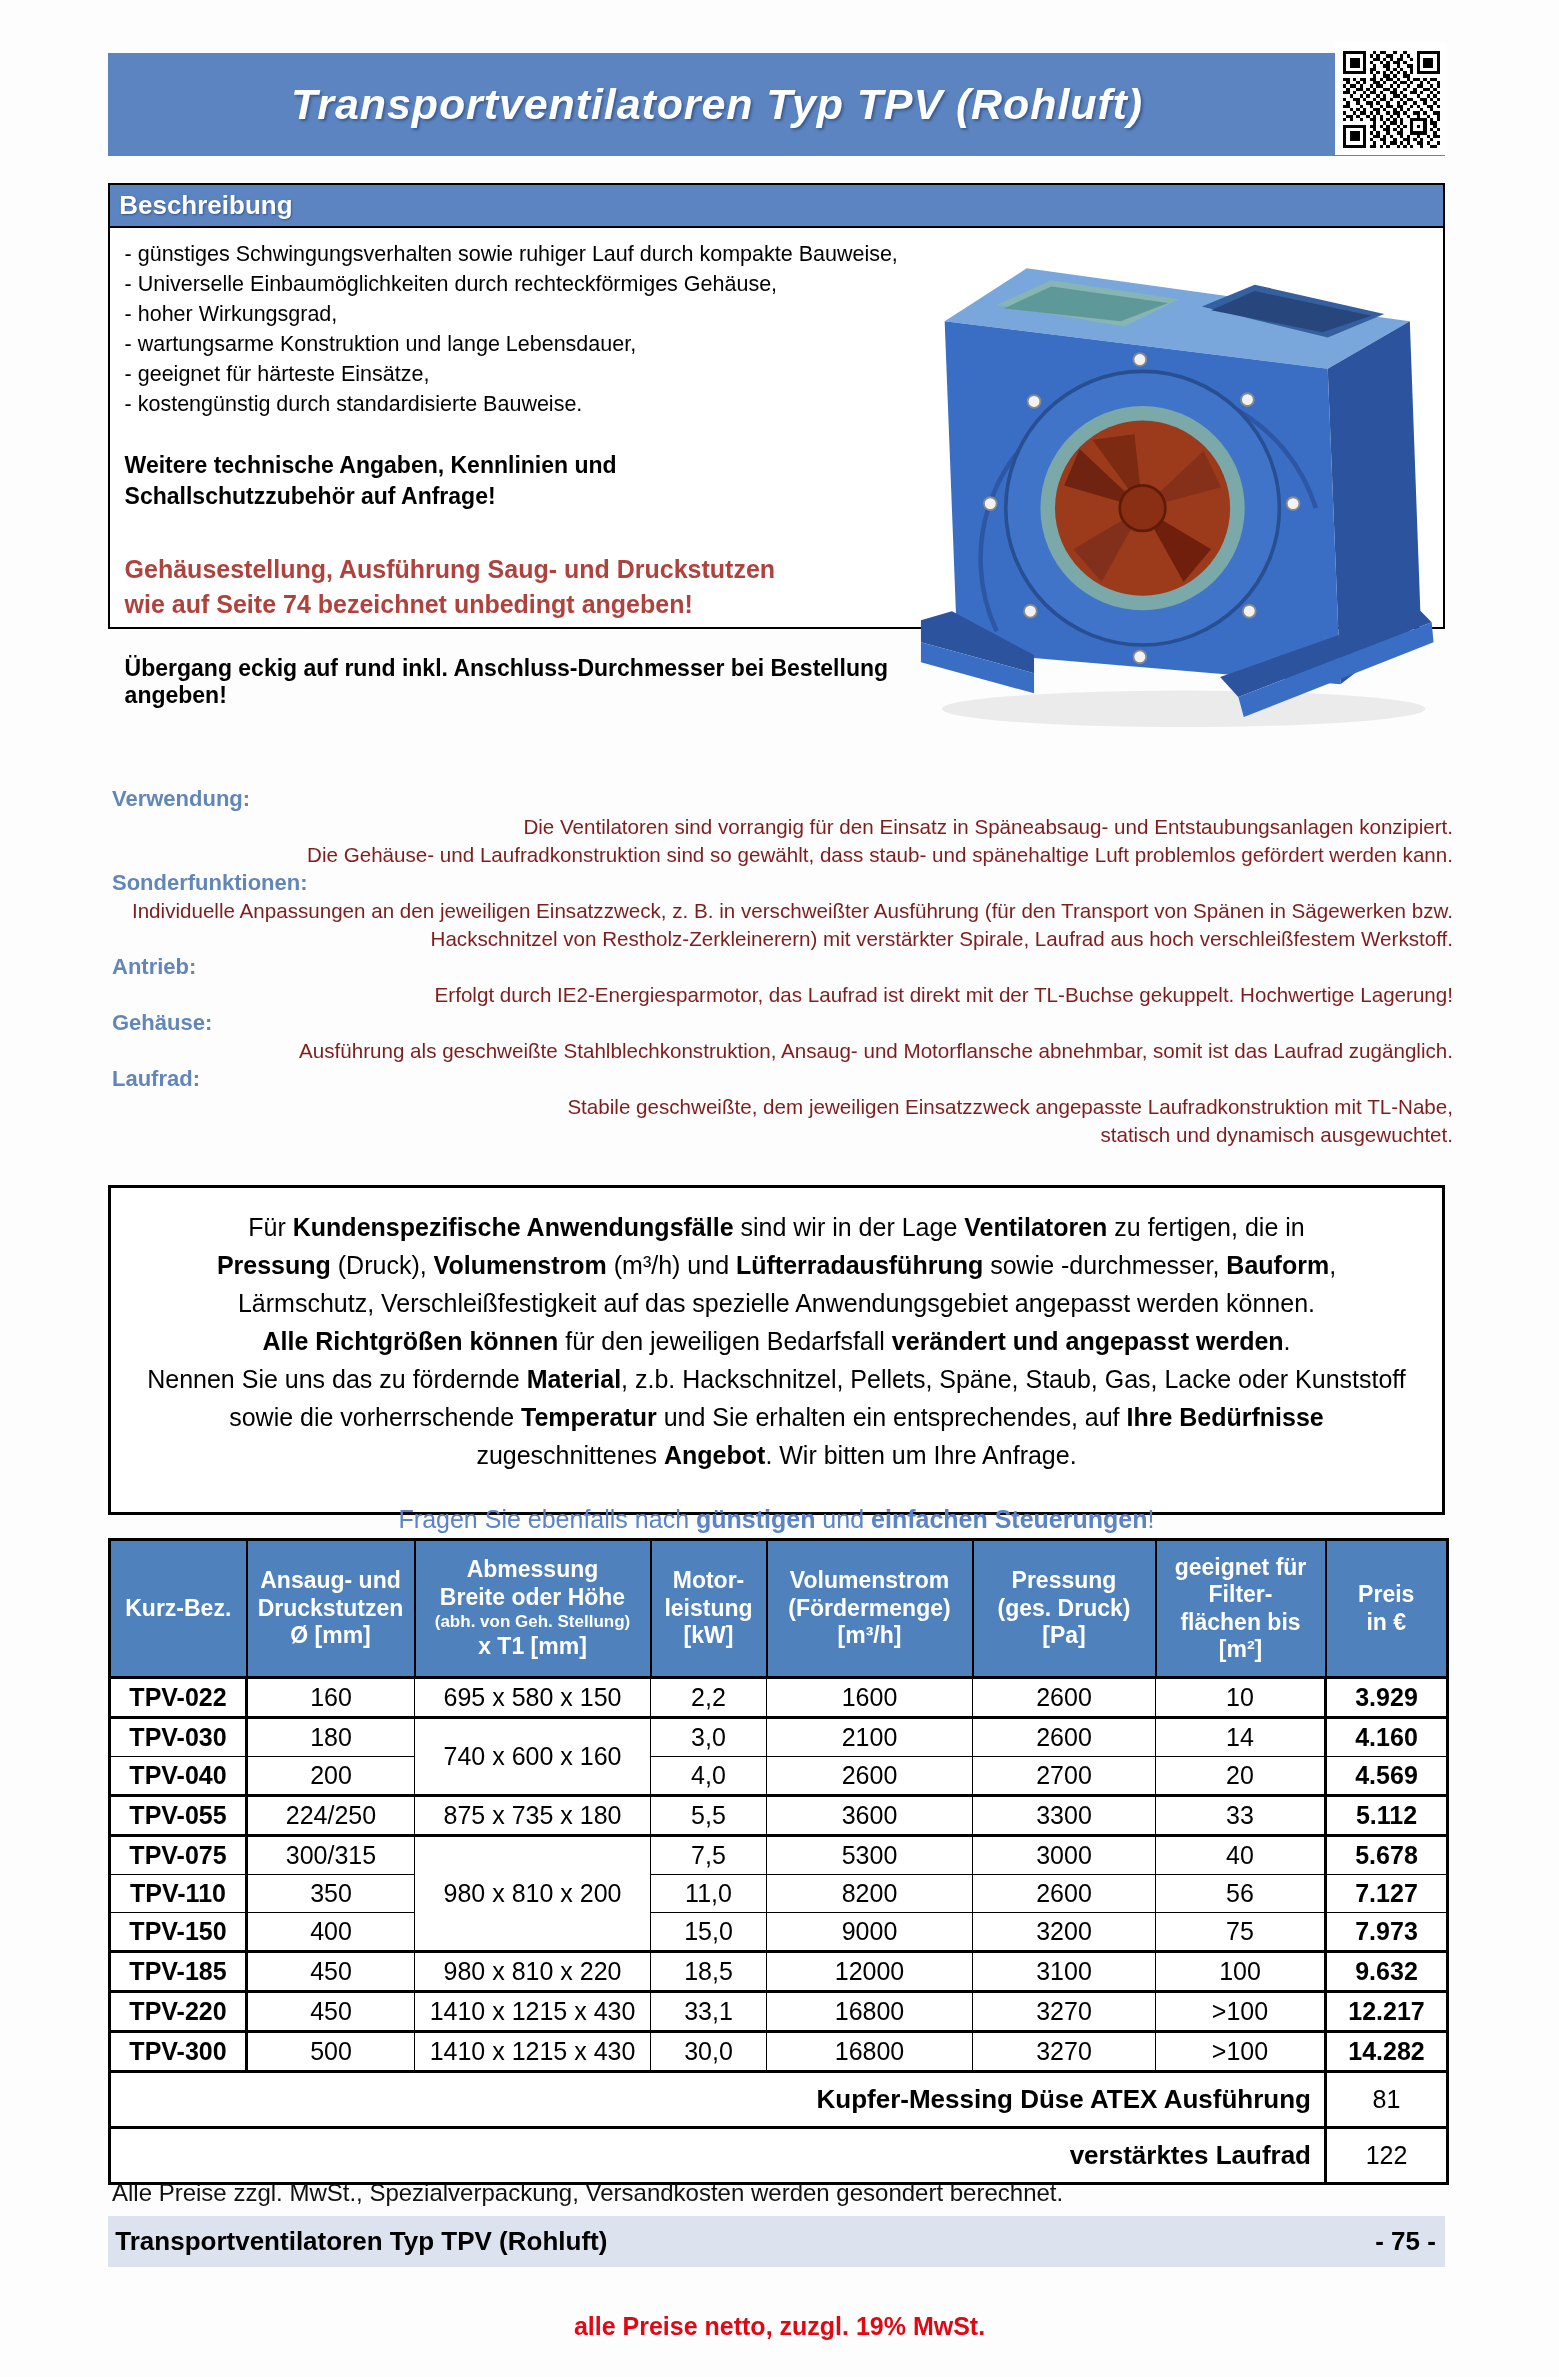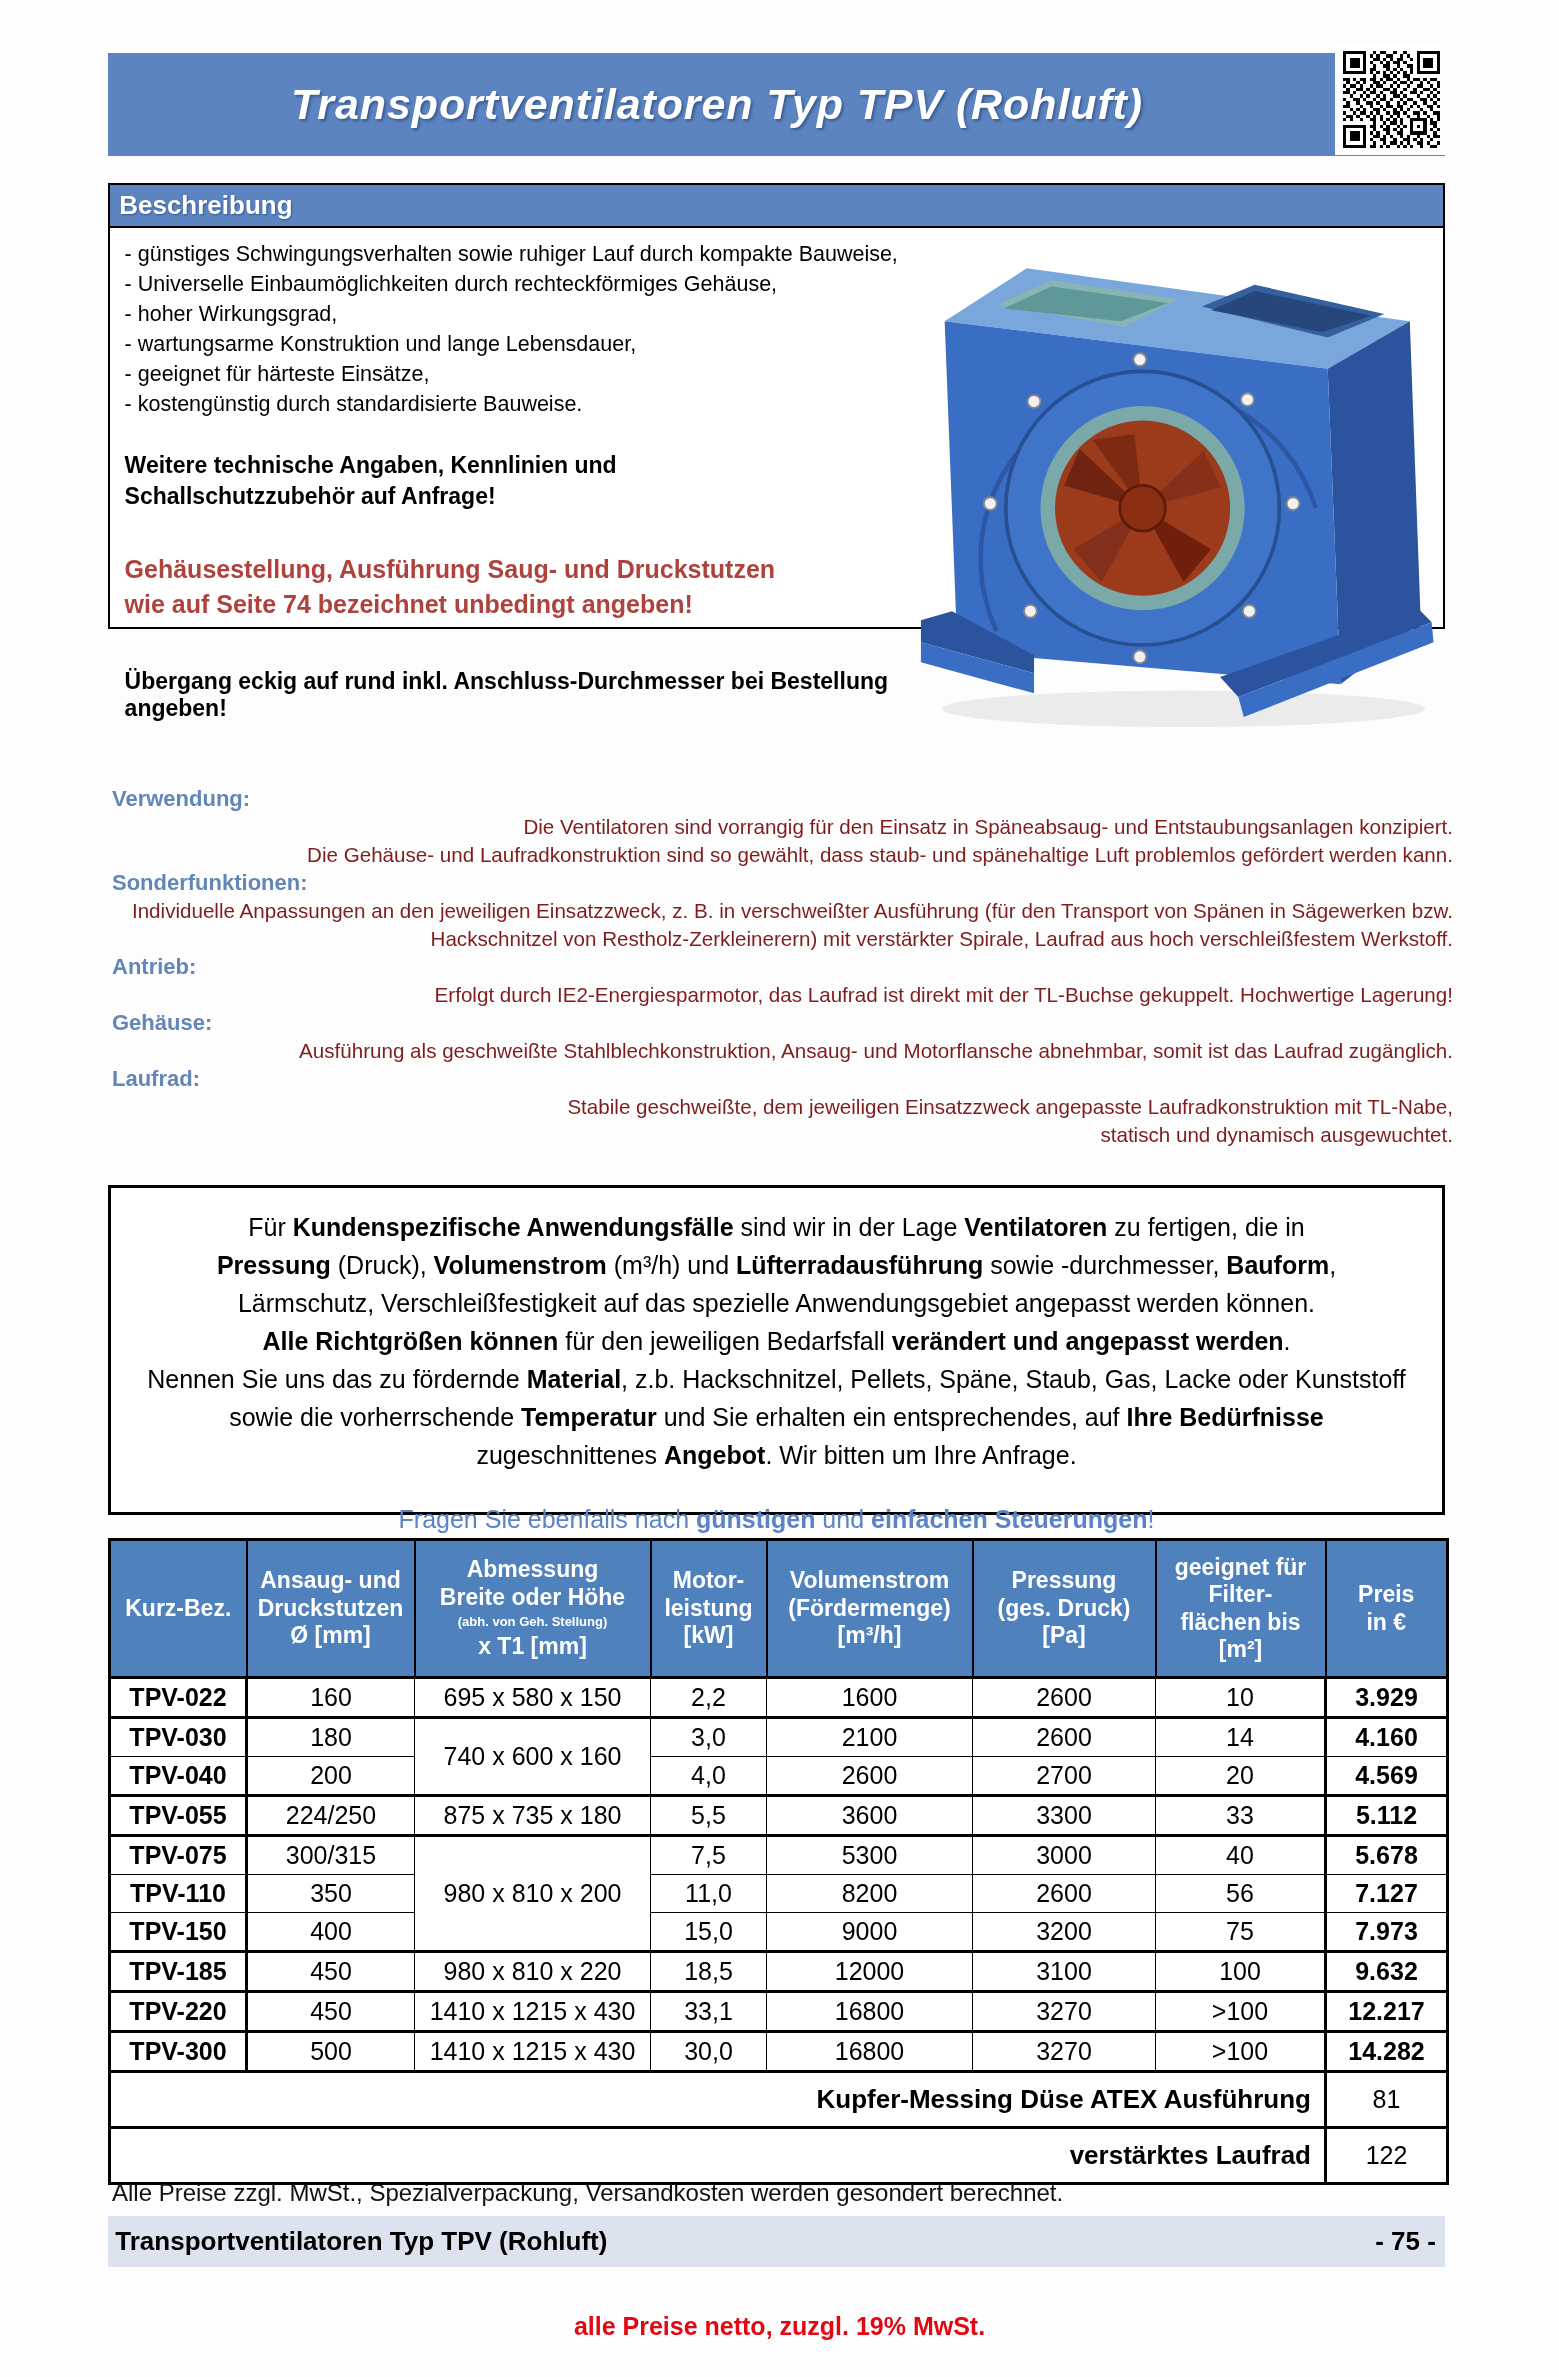--- a/index.html
+++ b/index.html
@@ -15,37 +15,37 @@
   .qr-box svg{width:97px;height:97px;}
   
   .desc-wrap{position:absolute;left:108px;top:183px;width:1337px;border:2.7px solid #000;background:#fff;box-sizing:border-box;}
   .desc-bar{height:41px;background:#5b84c1;border-bottom:2.7px solid #000;display:flex;align-items:center;
             color:#fff;font-weight:bold;font-size:26px;padding-left:9.2px;text-shadow:0.9px 0.9px 1.8px rgba(20,40,80,.5);text-align:center;}
   .desc-body{position:relative;height:399px;}
   .desc-text{position:absolute;left:14.6px;top:11px;width:806px;}
   .bullets div{font-size:21.5px;line-height:30px;}
   .tech-note{margin-top:31px;font-weight:bold;font-size:23px;line-height:31px;}
   .red-note{margin-top:40px;font-weight:bold;font-size:25px;line-height:35px;color:#b0423e;}
-  .transition-note{margin-top:46px;font-weight:bold;font-size:23px;}
+  .transition-note{margin-top:33px;font-weight:bold;font-size:23px;}
   .fan-wrap{position:absolute;right:3.7px;top:1.8px;width:529px;height:536px;}
   
   .sections{position:absolute;left:112px;top:785px;width:1341px;}
   .sec-head{color:#6286b8;font-weight:bold;font-size:22px;line-height:28px;}
   .sec-line{font-size:20.6px;line-height:28px;color:#7f1d1d;text-align:right;}
   
   .custom-box{position:absolute;left:108px;top:1185px;width:1337px;height:330px;border:3.7px solid #000;
               box-sizing:border-box;text-align:center;padding-top:20px;background:#fff;}
   .offer-line{font-size:25px;line-height:38px;color:#000;}
   .cta-line{margin-top:31px;font-size:25px;color:#5b83c6;}
   
   .product-table{position:absolute;left:108px;top:1538px;width:1338px;border-collapse:collapse;
                  table-layout:fixed;border:3.7px solid #000;}
   .product-table th{background:#4f81bd;color:#fff;font-weight:bold;font-size:23px;line-height:27.5px;
                     border:2.7px solid #000;border-bottom:3.7px solid #000;height:135px;vertical-align:middle;padding:0;}
-  .product-table th .small{font-size:13px;font-weight:bold;line-height:22px;}
+  .product-table th .small{font-size:17px;font-weight:bold;line-height:22px;}
   .product-table td{border:1.8px solid #000;text-align:center;font-size:25px;height:37px;padding:0;background:#fff;}
   .product-table tr.thick td{border-top:3.7px solid #000;}
   .product-table td.model{font-weight:bold;border-left:3.7px solid #000;border-right:3.7px solid #000;}
   .product-table td.price{font-weight:bold;border-left:3.7px solid #000;border-right:3.7px solid #000;}
   .product-table td.xlabel{border:3.7px solid #000;text-align:right;font-weight:bold;font-size:26px;padding-right:13px;height:53px;}
   .product-table td.xprice{border:3.7px solid #000;font-size:25px;font-weight:normal;}
   
   .price-note{position:absolute;left:112px;top:2179px;font-size:24px;color:#111;}
   .footer-bar{position:absolute;left:108px;top:2216px;width:1337px;height:51px;background:#dde3ee;
               display:flex;align-items:center;justify-content:space-between;font-weight:bold;font-size:26px;}

